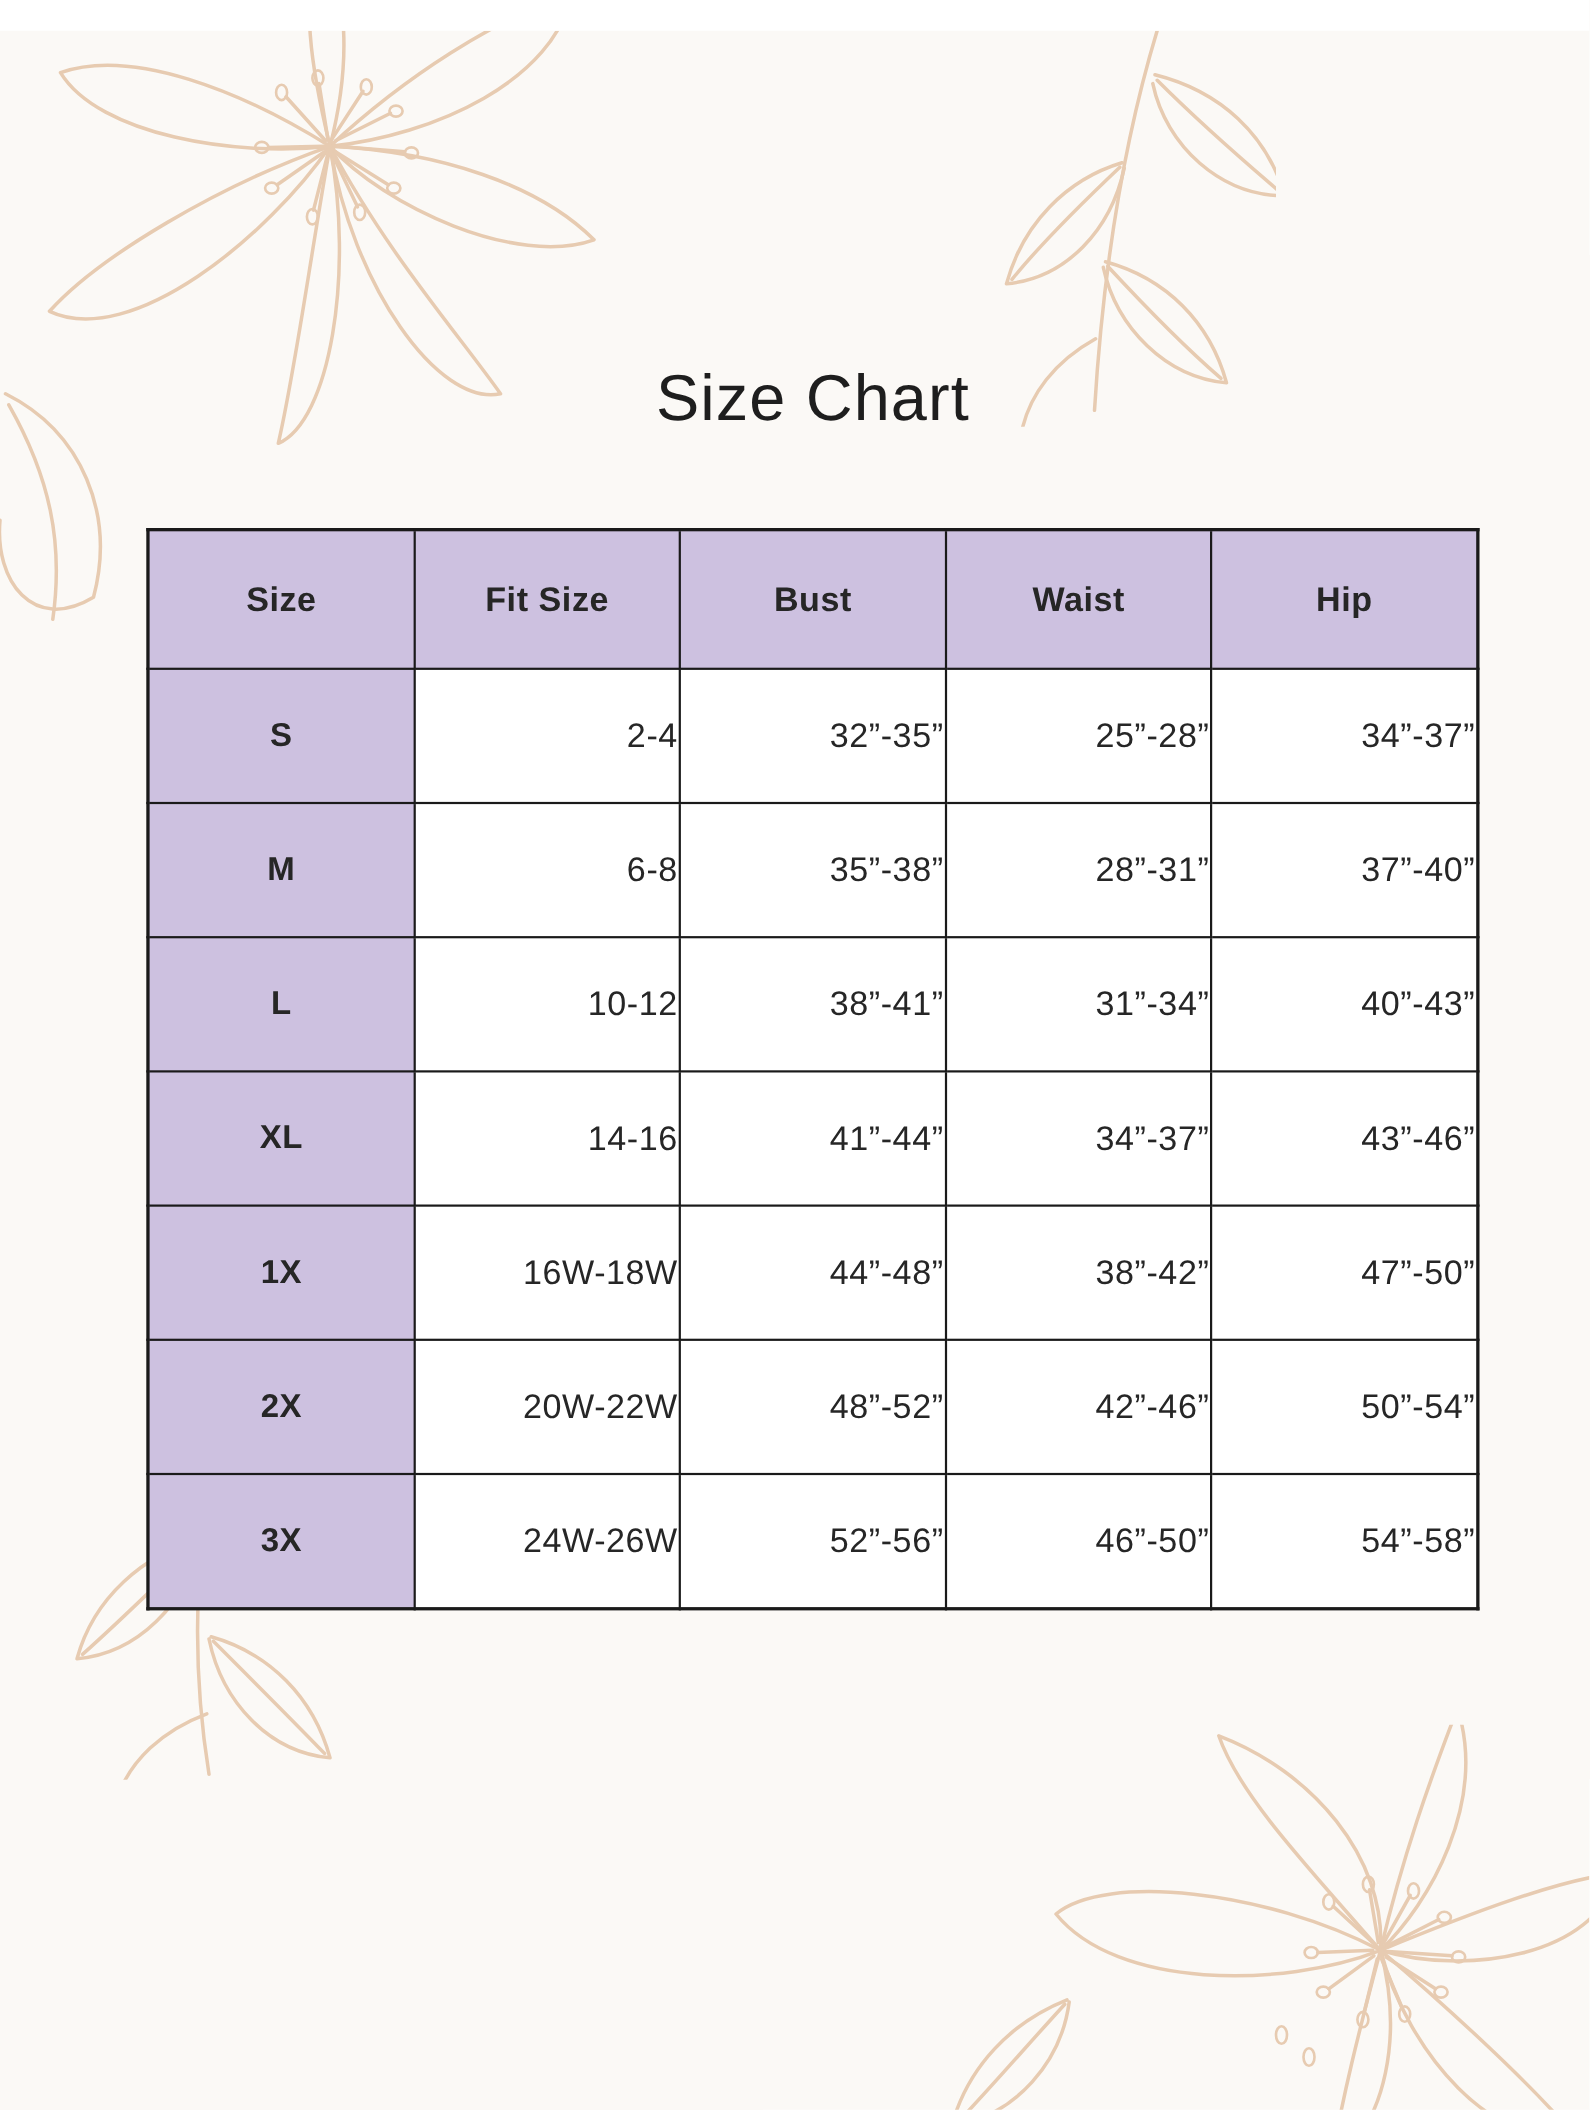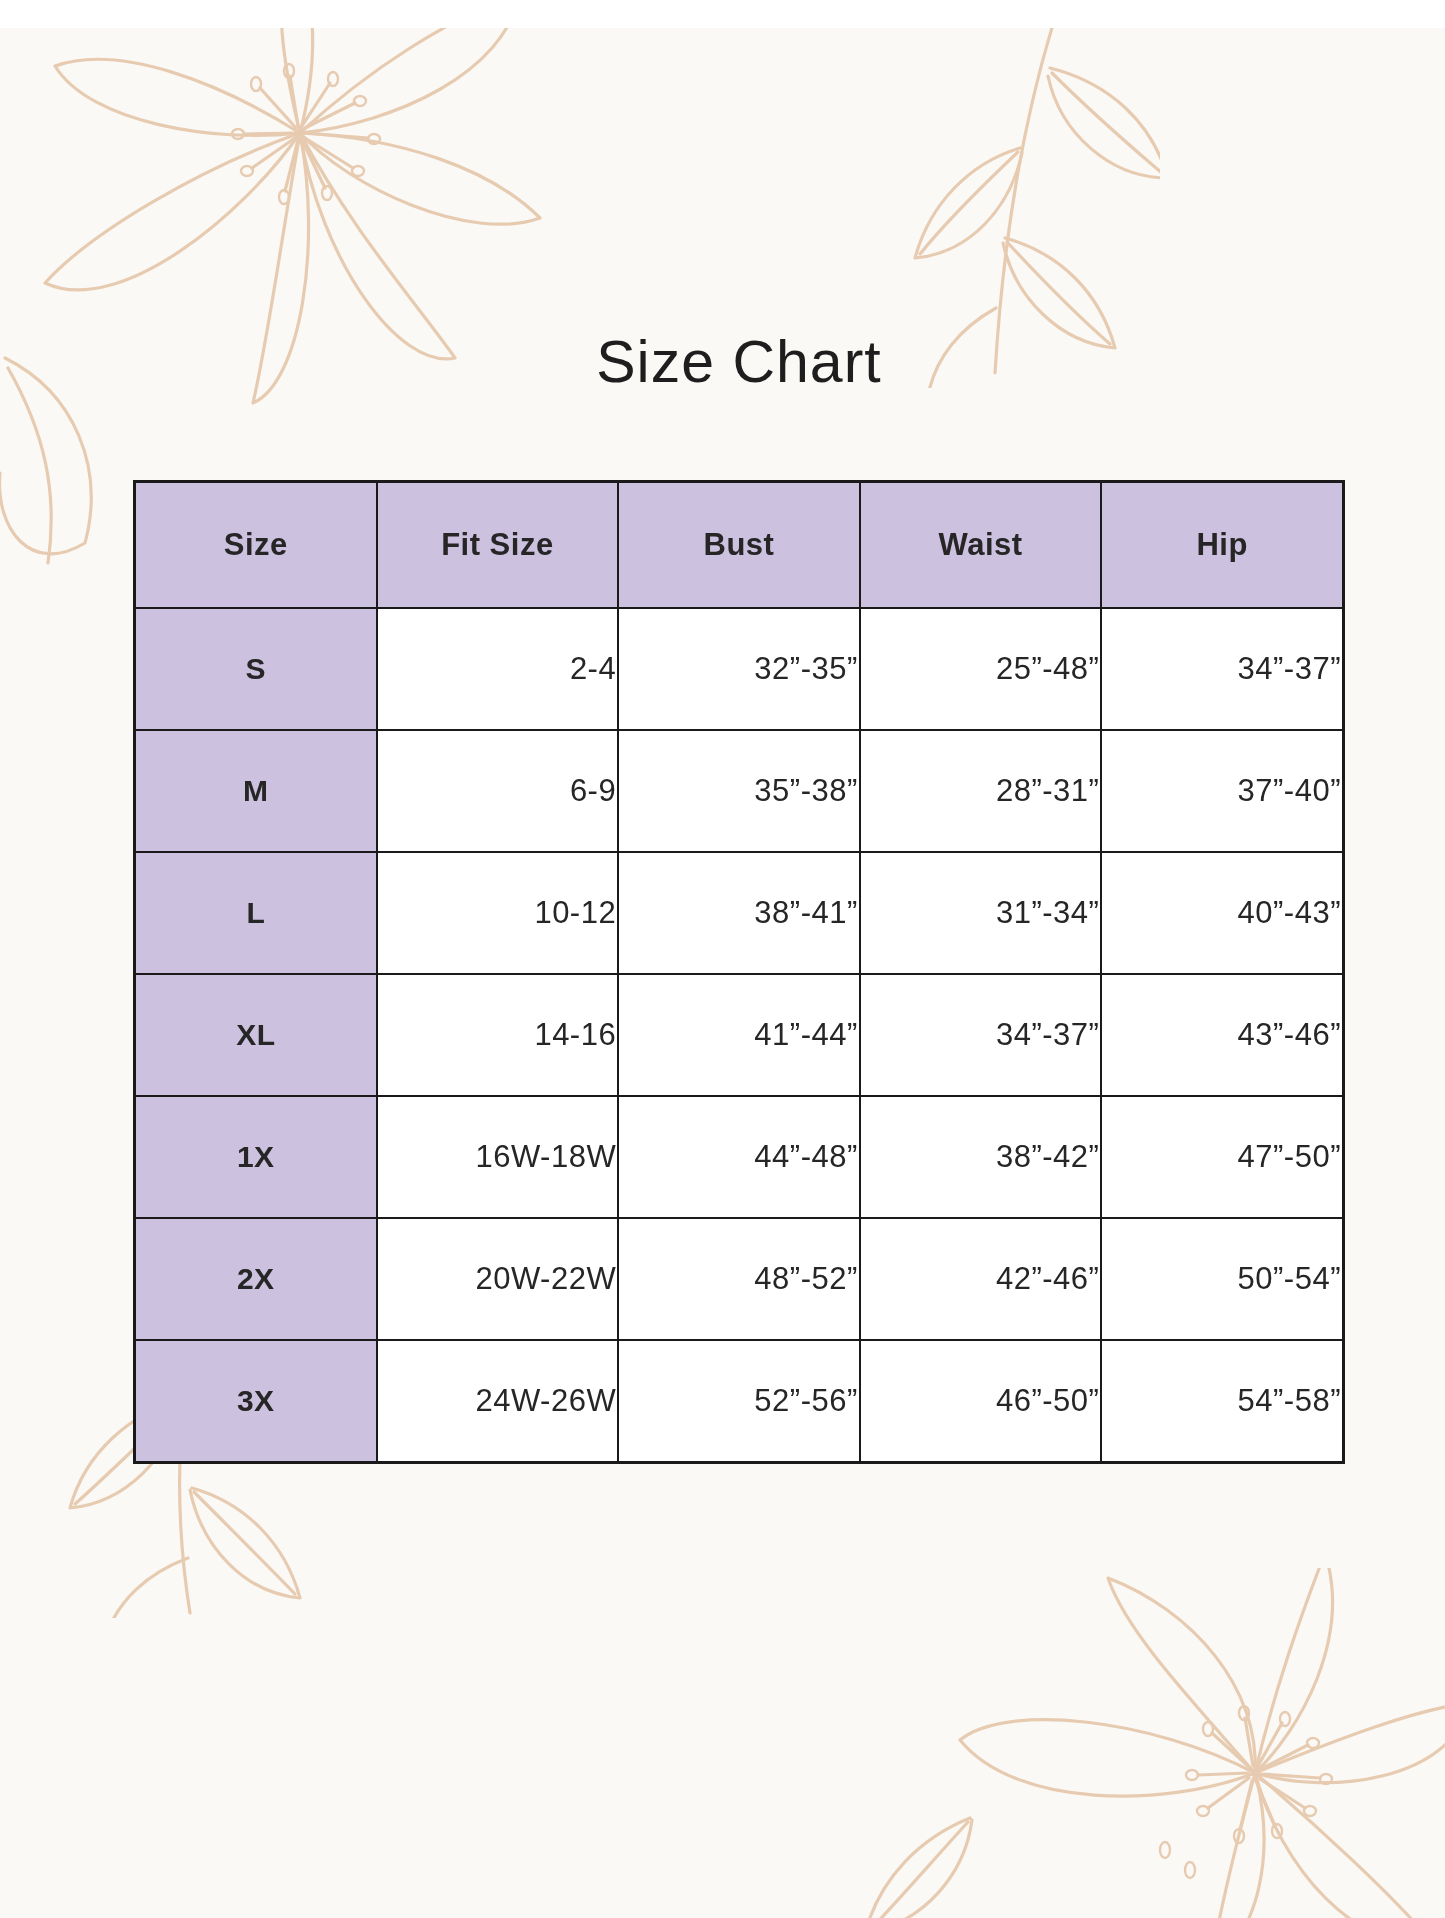--- a/index.html
+++ b/index.html
@@ -165,26 +165,26 @@
         <th>Bust</th>
         <th>Waist</th>
         <th>Hip</th>
       </tr>
     </thead>
     <tbody>
       <tr>
         <th>S</th>
         <td>2-4</td>
         <td>32”-35”</td>
-        <td>25”-48”</td>
+        <td>25”-28”</td>
         <td>34”-37”</td>
       </tr>
       <tr>
         <th>M</th>
-        <td>6-9</td>
+        <td>6-8</td>
         <td>35”-38”</td>
         <td>28”-31”</td>
         <td>37”-40”</td>
       </tr>
       <tr>
         <th>L</th>
         <td>10-12</td>
         <td>38”-41”</td>
         <td>31”-34”</td>
         <td>40”-43”</td>

